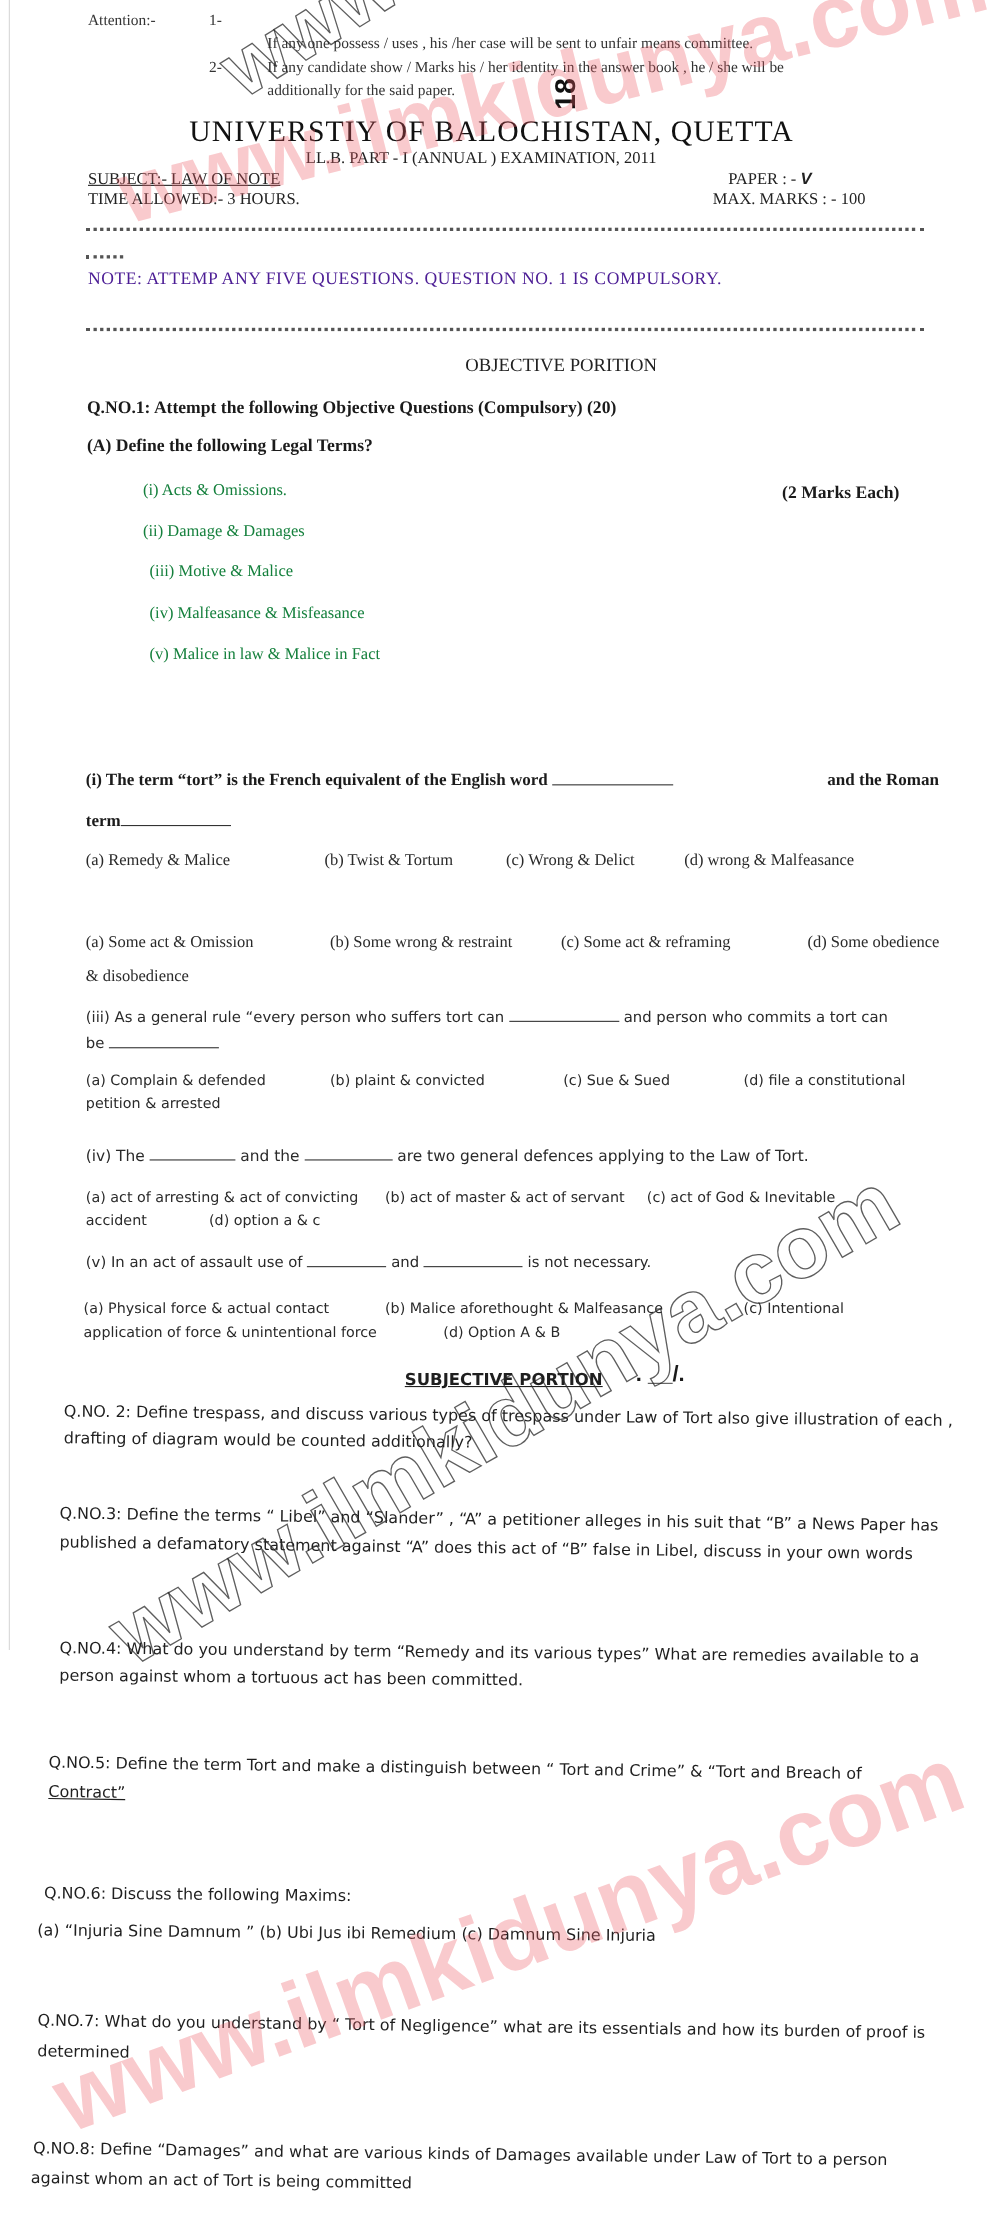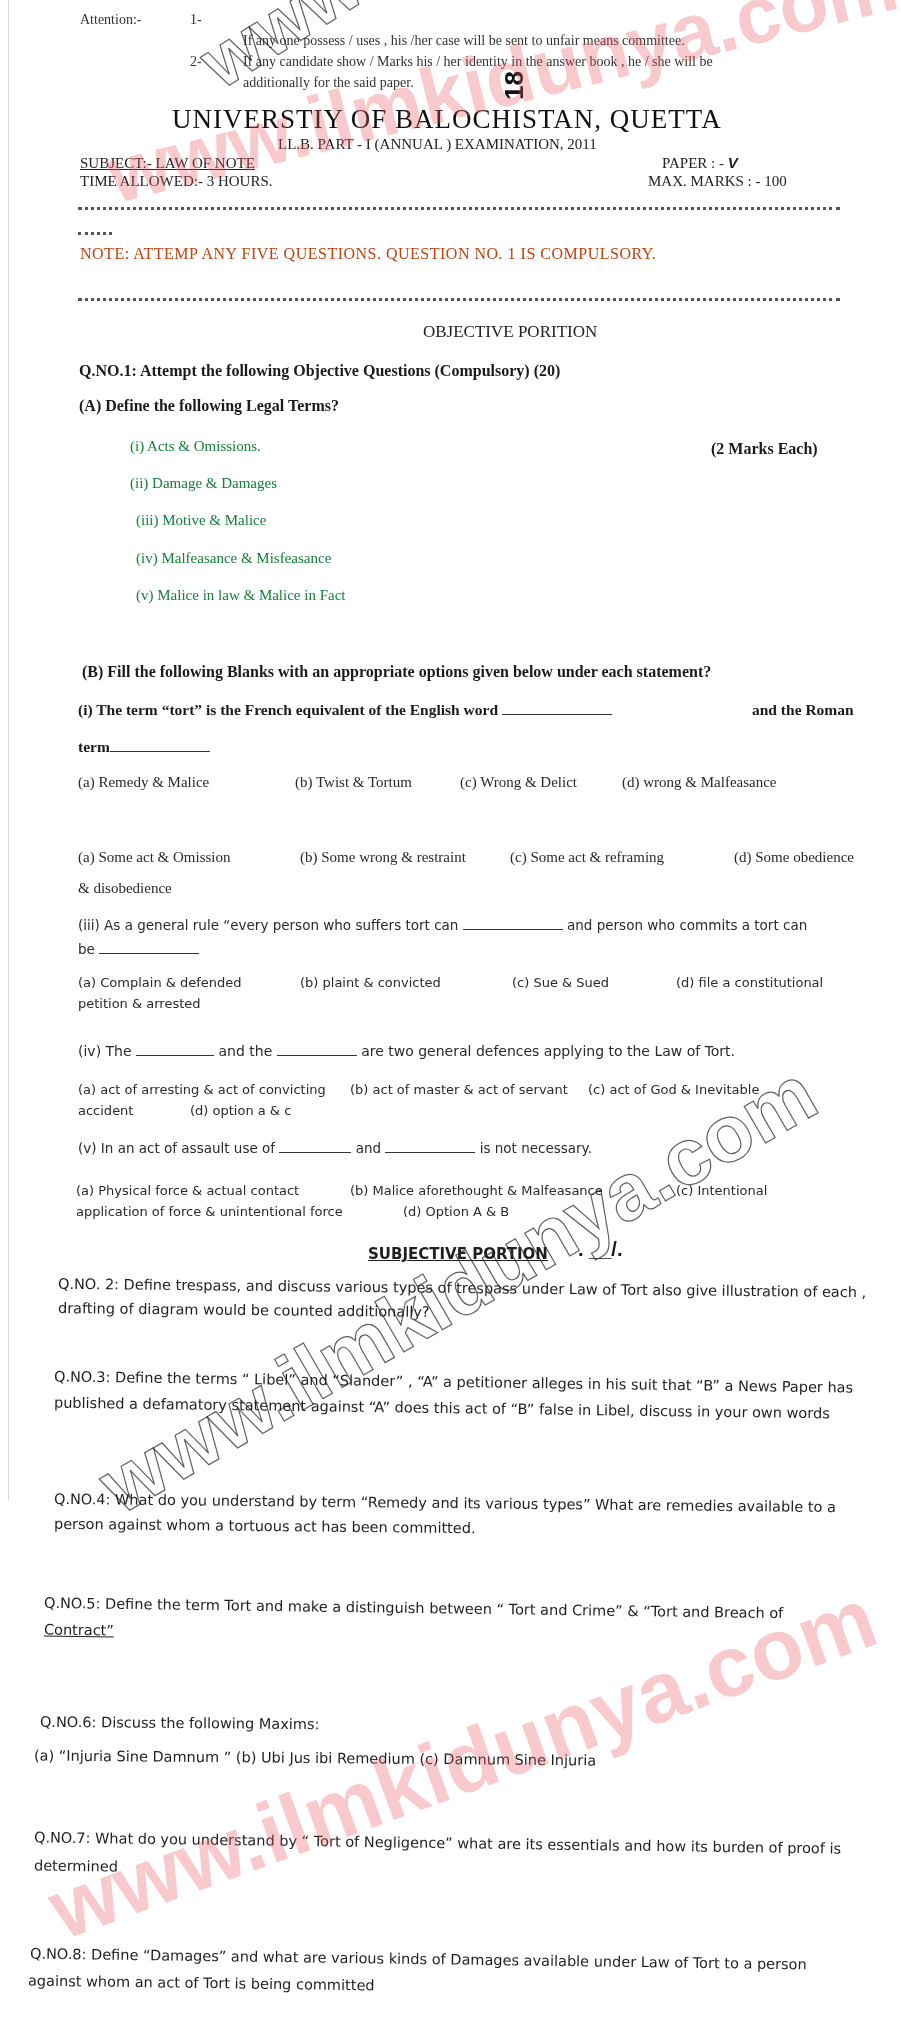--- a/index.html
+++ b/index.html
@@ -14,21 +14,21 @@
   .abs { position: absolute; white-space: nowrap; }
   .leftrule { position: absolute; left: 8px; top: 0; width: 1px; height: 1500px; background: #d8d8d8; }
 
   
   .att { font-size: 14px; color: #333; }
   .title { font-size: 27px; letter-spacing: 1px; color: #111; }
   .sub { font-size: 15px; color: #222; }
   .meta { font-size: 15px; color: #222; }
   .dots { position: absolute; left: 78px; width: 762px; height: 4px;
           border-top: 3px dotted #555; }
-  .note { font-size: 16px; letter-spacing: 0.5px; color: #c2410c; }
+  .note { font-size: 16px; letter-spacing: 0.5px; color: #4c1d95; }
   .heading { font-size: 17px; color: #222; }
   .bold { font-weight: bold; }
   .q { font-size: 16px; color: #1b1b1b; }
   .item { font-size: 15px; color: #15803d; }
   .opt { font-size: 15px; color: #2a2a2a; }
   .cal { font-family: "DejaVu Sans", "Liberation Sans", sans-serif; font-size: 13px; color: #2a2a2a; }
   .subj { font-family: "DejaVu Sans", "Liberation Sans", sans-serif; font-size: 14.5px; color: #1f1f1f; }
   .blank { display: inline-block; border-bottom: 1px solid #333; height: 1px; vertical-align: baseline; }
   .underline { text-decoration: underline; }
 
@@ -73,21 +73,20 @@
   <div class="abs serif q bold" style="left:79px; top:362px;">Q.NO.1: Attempt the following Objective Questions (Compulsory)  (20)</div>
   <div class="abs serif q bold" style="left:79px; top:397px;">(A) Define the following Legal Terms?</div>
   <div class="abs serif q bold" style="left:711px; top:397px;margin-top:43px;">(2 Marks Each)</div>
 
   <div class="abs serif item" style="left:130px; top:438px;">(i) Acts &amp; Omissions.</div>
   <div class="abs serif item" style="left:130px; top:475px;">(ii) Damage &amp; Damages</div>
   <div class="abs serif item" style="left:136px; top:512px;">(iii) Motive &amp; Malice</div>
   <div class="abs serif item" style="left:136px; top:550px;">(iv) Malfeasance &amp; Misfeasance</div>
   <div class="abs serif item" style="left:136px; top:587px;">(v) Malice in law &amp; Malice in Fact</div>
 
-  <div class="abs serif q bold" style="left:82px; top:663px;">(B)  Fill the following Blanks with an appropriate options given below under each statement?</div>
 
   <div class="abs serif q bold" style="left:78px; top:701px; font-size:15.5px;">
     <span>(i) The term “tort” is the French equivalent of the English word</span>
     <span class="blank" style="width:110px;"></span>
   </div>
   <div class="abs serif q bold" style="left:752px; top:701px; font-size:15.5px;">and the Roman</div>
   <div class="abs serif q bold" style="left:78px; top:738px; font-size:15.5px;">
     <span>term</span><span class="blank" style="width:100px;"></span>
   </div>
   <div class="abs serif opt" style="left:78px; top:774px;">(a)  Remedy &amp; Malice</div>

